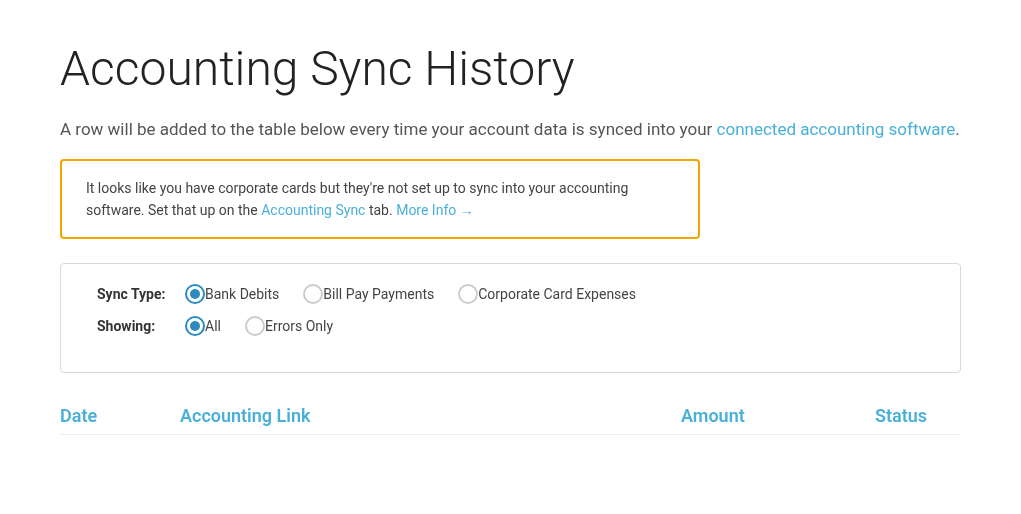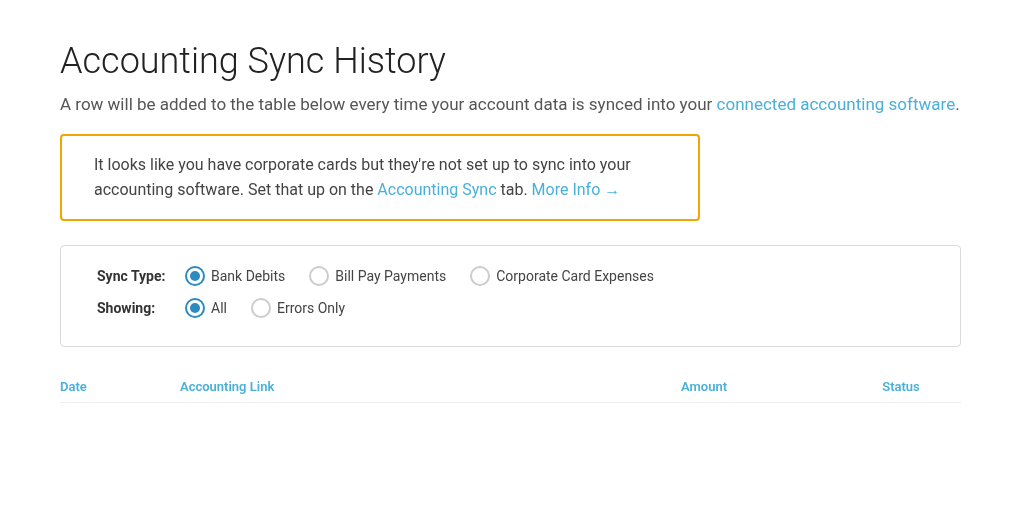--- a/index.html
+++ b/index.html
@@ -10,45 +10,45 @@
 
     body {
       font-family: -apple-system, BlinkMacSystemFont, 'Segoe UI', Roboto, Helvetica, Arial, sans-serif;
       background: #ffffff;
       color: #333333;
       padding: 40px 60px;
       font-size: 15px;
     }
 
     h1 {
-      font-size: 36px;
+      font-size: 48px;
       font-weight: 300;
       color: #222222;
-      margin-bottom: 10px;
+      margin-bottom: 20px;
     }
 
     .subtitle {
       font-size: 17px;
       color: #555555;
       margin-bottom: 16px;
       line-height: 1.5;
     }
 
     .subtitle a {
       color: #4ab0d9;
       text-decoration: none;
     }
 
     .warning-box {
       border: 2px solid #f0a500;
       border-radius: 4px;
-      padding: 16px 32px;
+      padding: 16px 24px;
       margin-bottom: 24px;
       max-width: 640px;
-      font-size: 16px;
+      font-size: 14px;
       color: #444444;
       line-height: 1.6;
     }
 
     .warning-box a {
       color: #4ab0d9;
       text-decoration: none;
     }
 
     .filter-box {
@@ -59,41 +59,41 @@
       max-width: 960px;
     }
 
     .filter-row {
       display: flex;
       align-items: center;
       margin-bottom: 12px;
     }
 
     .filter-row:last-child {
-      margin-bottom: 8px;
+      margin-bottom: 16px;
     }
 
     .filter-label {
       font-weight: 700;
       font-size: 14px;
       color: #333333;
       min-width: 80px;
       margin-right: 8px;
     }
 
     .radio-group {
       display: flex;
       align-items: center;
       gap: 24px;
     }
 
     .radio-option {
       display: flex;
       align-items: center;
-      gap: 6px;
+      gap: 0;
       cursor: pointer;
       font-size: 14px;
       color: #444444;
     }
 
     .radio-circle {
       width: 20px;
       height: 20px;
       border-radius: 50%;
       border: 2px solid #cccccc;
@@ -119,21 +119,21 @@
 
     .table-header {
       display: flex;
       align-items: center;
       max-width: 960px;
       padding: 8px 0;
       border-bottom: 1px solid #eeeeee;
     }
 
     .table-header-cell {
-      font-size: 13px;
+      font-size: 18px;
       font-weight: 600;
       color: #4ab0d9;
       text-transform: none;
     }
 
     .col-date { flex: 0 0 120px; }
     .col-amount { flex: 0 0 160px; }
     .col-link { flex: 1; }
     .col-status { flex: 0 0 120px; text-align: center; }
   </style>

